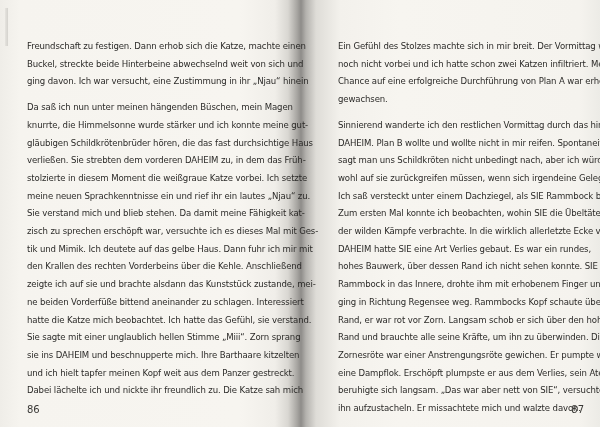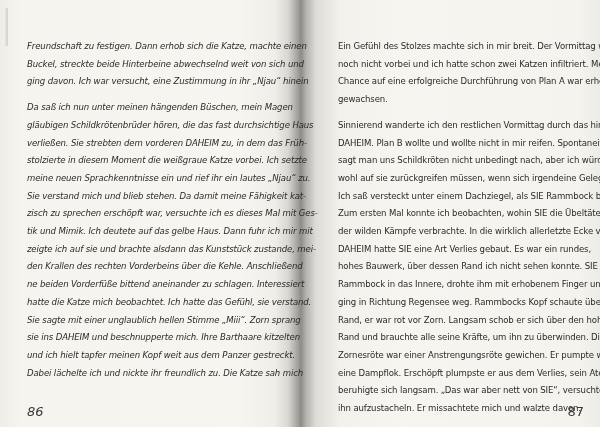--- a/index.html
+++ b/index.html
@@ -9,33 +9,33 @@
     font-family: "DejaVu Sans", sans-serif;
   }
   .spread {
     position: relative; width: 600px; height: 427px;
     background: linear-gradient(to right,
       #efede8 0px, #f6f4ef 20px, #f7f5f0 240px, #f0eee9 275px,
       #d9d7d2 288px, #a8a6a2 297px, #8e8c89 301px, #b4b2ae 306px,
       #dedcd7 316px, #f3f1ec 340px, #f7f5f0 400px, #f5f3ee 580px, #ecebe6 600px);
   }
   .page { position: absolute; top: 0; height: 427px; }
-  .page.left { left: 27px; width: 249px; font-style: italic; }
+  .page.left { left: 27px; width: 249px; }
   .page.right { left: 338px; width: 246px; }
   .text {
     position: absolute; top: 38px; left: 0; right: 0;
     font-size: 8.55px; line-height: 17.7px; color: #2b2a28;
     text-align: justify; letter-spacing: -0.12px;
   }
   .para { margin: 0; }
   .para + .para.gap { margin-top: 8px; }
   .line { display: block; text-align: justify; text-align-last: justify; white-space: nowrap; overflow: visible; }
   .line.last { text-align-last: left; }
   .page-number {
-    position: absolute; top: 404px; font-size: 13px; color: #3a3936;
+    position: absolute; top: 404px; font-size: 10px; color: #3a3936;
   }
   .page.left .page-number { left: 0; }
   .page.right .page-number { right: 0; text-align: right; }
   .edge-mark {
     position: absolute; left: 5px; top: 8px; width: 3px; height: 38px;
     background: linear-gradient(to right, #e6e4df, #d4d2cd);
   }
 </style>
 </head>
 <body>
@@ -45,29 +45,30 @@
 
   <div class="page left">
     <div class="text">
       <p class="para">
         <span class="line">Freundschaft zu festigen. Dann erhob sich die Katze, machte einen</span>
         <span class="line">Buckel, streckte beide Hinterbeine abwechselnd weit von sich und</span>
         <span class="line">ging davon. Ich war versucht, eine Zustimmung in ihr „Njau“ hinein</span>
       </p>
       <p class="para gap">
         <span class="line">Da saß ich nun unter meinen hängenden Büschen, mein Magen</span>
+        <span class="line">knurrte, die Himmelsonne wurde stärker und ich konnte meine gut-</span>
         <span class="line">gläubigen Schildkrötenbrüder hören, die das fast durchsichtige Haus</span>
         <span class="line">verließen. Sie strebten dem vorderen DAHEIM zu, in dem das Früh-</span>
         <span class="line">stolzierte in diesem Moment die weißgraue Katze vorbei. Ich setzte</span>
         <span class="line">meine neuen Sprachkenntnisse ein und rief ihr ein lautes „Njau“ zu.</span>
         <span class="line">Sie verstand mich und blieb stehen. Da damit meine Fähigkeit kat-</span>
         <span class="line">zisch zu sprechen erschöpft war, versuchte ich es dieses Mal mit Ges-</span>
         <span class="line">tik und Mimik. Ich deutete auf das gelbe Haus. Dann fuhr ich mir mit</span>
+        <span class="line">den Krallen des rechten Vorderbeins über die Kehle. Anschließend</span>
         <span class="line">zeigte ich auf sie und brachte alsdann das Kunststück zustande, mei-</span>
-        <span class="line">den Krallen des rechten Vorderbeins über die Kehle. Anschließend</span>
         <span class="line">ne beiden Vorderfüße bittend aneinander zu schlagen. Interessiert</span>
         <span class="line">hatte die Katze mich beobachtet. Ich hatte das Gefühl, sie verstand.</span>
         <span class="line">Sie sagte mit einer unglaublich hellen Stimme „Miii“. Zorn sprang</span>
         <span class="line">sie ins DAHEIM und beschnupperte mich. Ihre Barthaare kitzelten</span>
         <span class="line">und ich hielt tapfer meinen Kopf weit aus dem Panzer gestreckt.</span>
         <span class="line">Dabei lächelte ich und nickte ihr freundlich zu. Die Katze sah mich</span>
 
       </p>
     </div>
     <div class="page-number">86</div>

